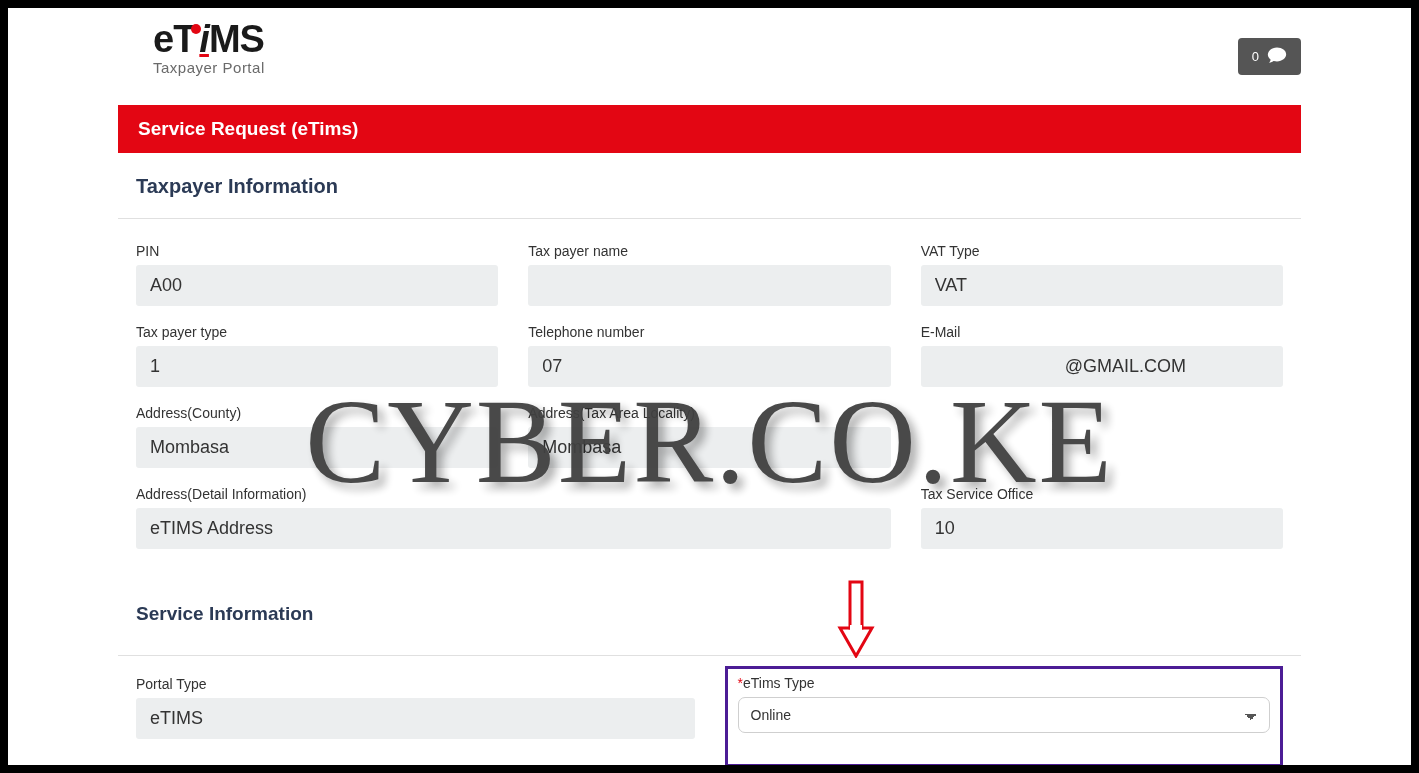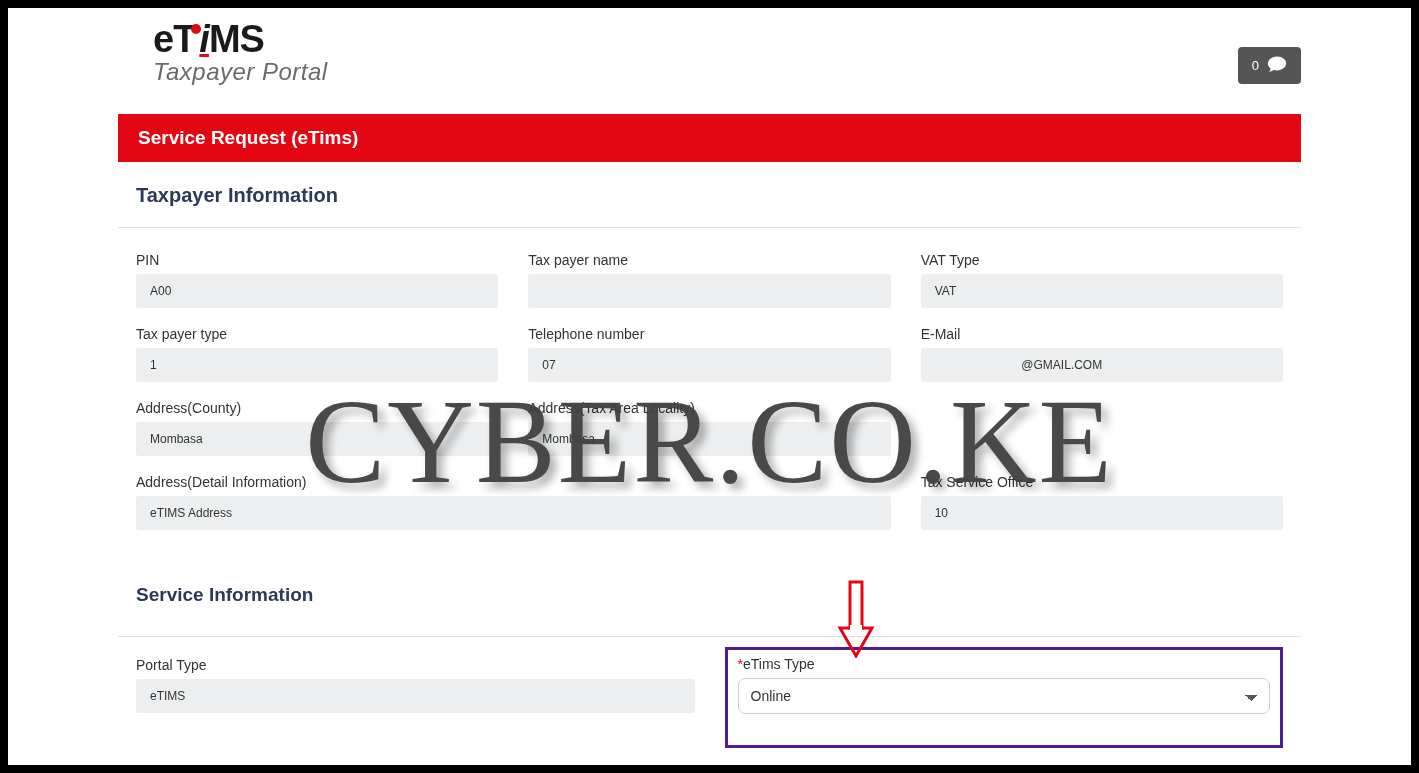--- a/index.html
+++ b/index.html
@@ -41,25 +41,24 @@
   }
   .logo-main .dot {
     display: inline-block;
     width: 10px; height: 10px;
     background: #e30613;
     border-radius: 50%;
     transform: translateY(-18px);
     margin: 0 -2px 0 -4px;
   }
   .logo-sub {
-    font-size: 24px;
+    font-size: 15px;
     color: #6a6a6a;
     margin-top: 2px;
     letter-spacing: 0.5px;
-    font-style: italic;
   }
   .notif-btn {
     background: #555;
     color: #fff;
     border-radius: 4px;
     padding: 8px 14px;
     display: flex;
     align-items: center;
     gap: 8px;
     font-size: 13px;
@@ -93,21 +92,21 @@
     color: #333;
     margin-bottom: 6px;
     display: block;
   }
   .field-input {
     width: 100%;
     background: #eceeef;
     border: none;
     border-radius: 3px;
     padding: 10px 14px;
-    font-size: 12px;
+    font-size: 18px;
     color: #333;
   }
   .section-title2 {
     font-size: 19px;
     font-weight: 700;
     color: #2b3a55;
     padding: 30px 18px 30px 18px;
     border-bottom: 1px solid #e0e0e0;
     margin-top: 14px;
   }

